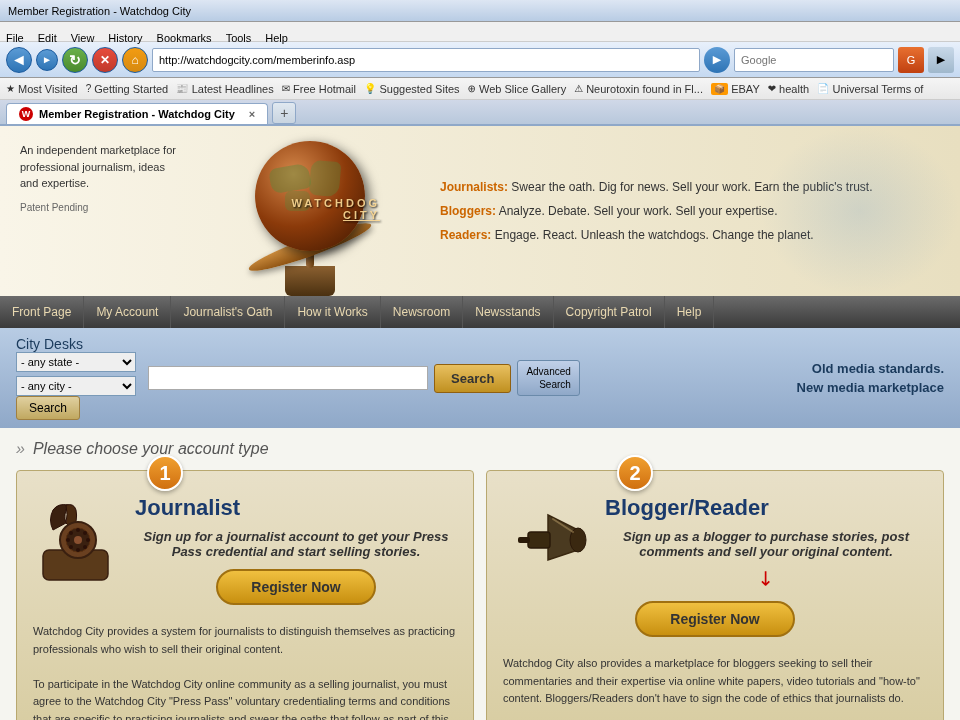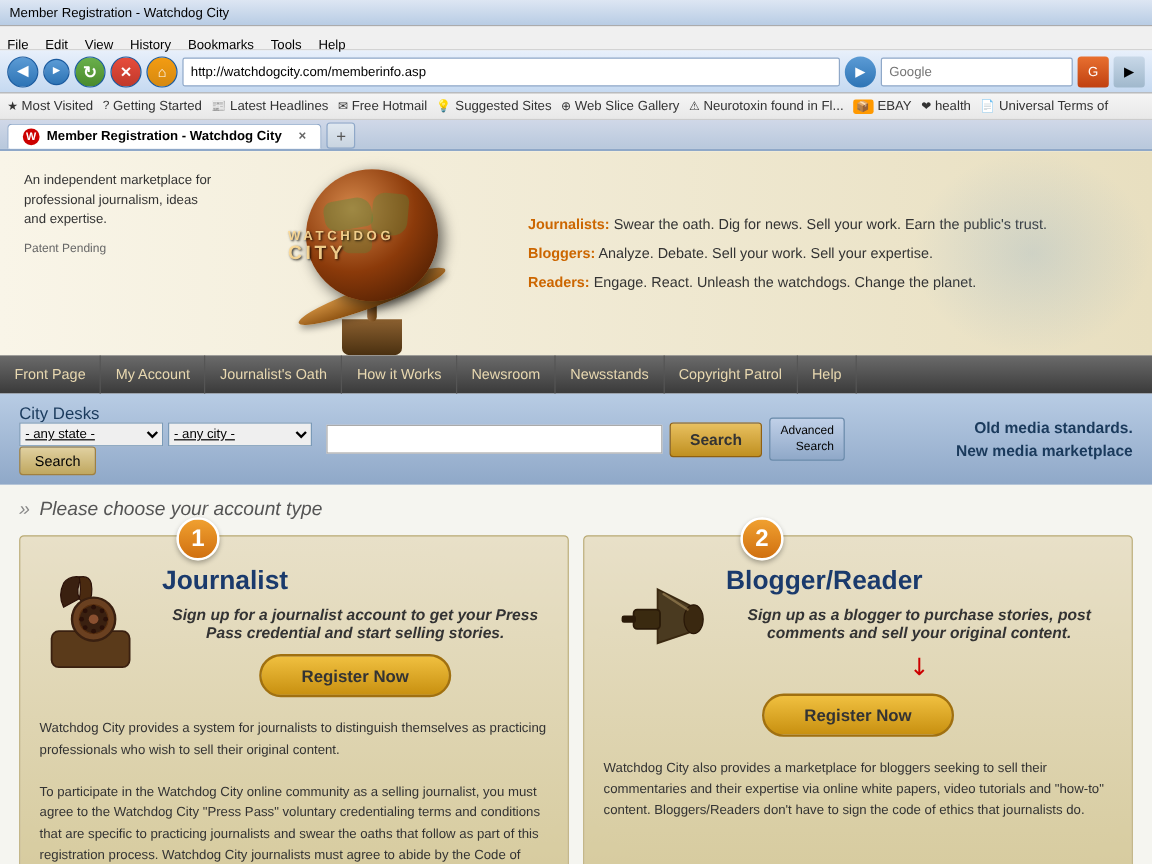--- a/index.html
+++ b/index.html
@@ -170,23 +170,22 @@
       min-height: 60px;
     }
     .city-desks-label {
       color: #1a3a5c;
       font-size: 14px;
       font-weight: normal;
       min-width: 80px;
     }
     .city-desks-controls {
       display: flex;
-      flex-direction: row;
+      flex-direction: column;
       gap: 4px;
-      text-decoration: underline;
     }
     .city-desks-controls select {
       width: 120px;
       height: 20px;
       font-size: 11px;
       border: 1px solid #7a9ab8;
     }
     .search-btn-city {
       background: linear-gradient(to bottom, #e0d0a0, #c0a860);
       border: 1px solid #a08040;
@@ -442,23 +441,23 @@
 
           <div style="position:absolute;bottom:40px;left:50%;transform:translateX(-50%) rotate(-20deg);width:130px;height:18px;background:linear-gradient(to bottom,#d09040,#8b5010);border-radius:50%;box-shadow:0 3px 6px rgba(0,0,0,0.4);"></div>
 
           <div style="position:absolute;bottom:45px;left:50%;transform:translateX(-50%);width:110px;height:110px;background:radial-gradient(circle at 35% 30%,#d4874a,#8b3a0a,#3a1500);border-radius:50%;box-shadow:4px 4px 12px rgba(0,0,0,0.6);overflow:hidden;">
 
             <div style="position:absolute;top:25px;left:15px;width:40px;height:25px;background:rgba(80,140,60,0.4);border-radius:8px 12px 6px 10px;transform:rotate(-10deg);"></div>
             <div style="position:absolute;top:20px;left:55px;width:30px;height:35px;background:rgba(80,140,60,0.35);border-radius:10px 6px 12px 8px;transform:rotate(5deg);"></div>
             <div style="position:absolute;top:50px;left:30px;width:25px;height:20px;background:rgba(80,140,60,0.3);border-radius:6px;"></div>
           </div>
 
-          <div style="position:absolute;bottom:75px;left:50%;transform:translateX(-50%);width:140px;text-align:left;">
+          <div style="position:absolute;bottom:75px;left:50%;transform:translateX(-50%);width:140px;text-align:right;">
             <div style="font-size:11px;font-weight:bold;color:rgba(255,220,150,0.9);letter-spacing:3px;text-shadow:1px 1px 2px rgba(0,0,0,0.8);">WATCHDOG</div>
-            <div style="font-size:16px;font-weight:bold;color:rgba(255,220,150,0.9);letter-spacing:3px;text-shadow:1px 1px 2px rgba(0,0,0,0.8);">CITY</div>
+            <div style="font-size:11px;font-weight:bold;color:rgba(255,220,150,0.9);letter-spacing:3px;text-shadow:1px 1px 2px rgba(0,0,0,0.8);text-decoration:underline;">CITY</div>
           </div>
         </div>
       </div>
     </div>
 
     <div class="header-right">
       <div class="tagline">
         <span class="label">Journalists:</span>
         <span class="text"> Swear the oath. Dig for news. Sell your work. Earn the public's trust.</span>
       </div>

